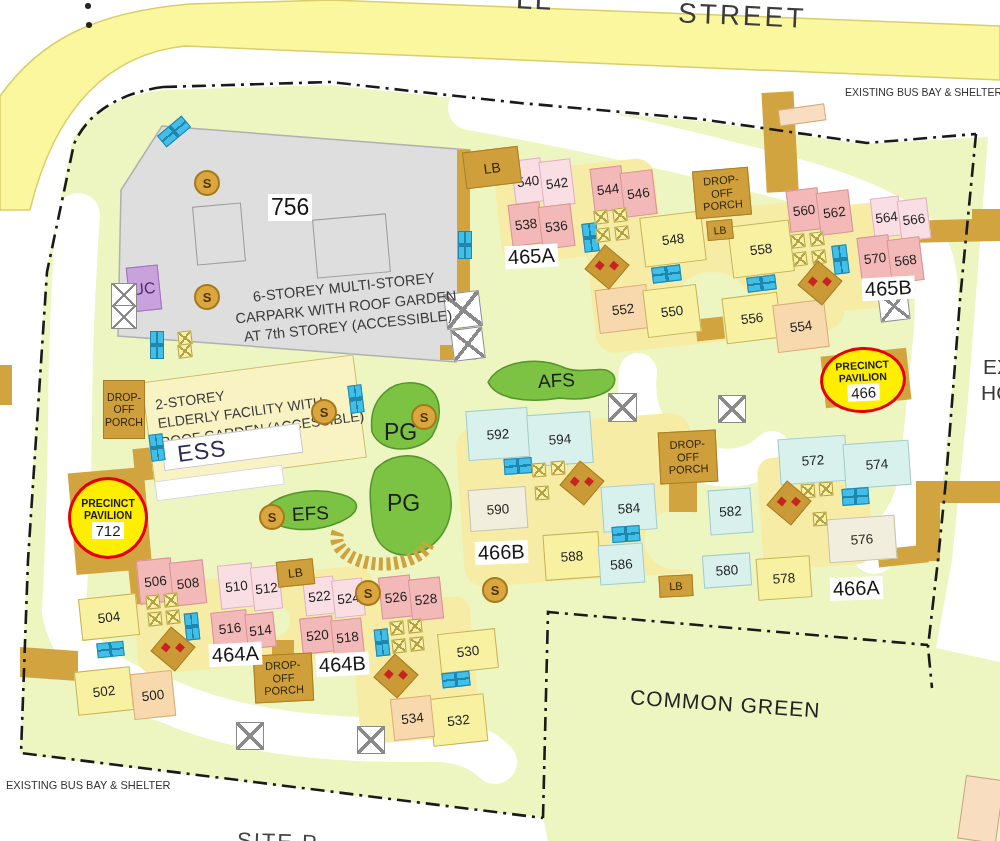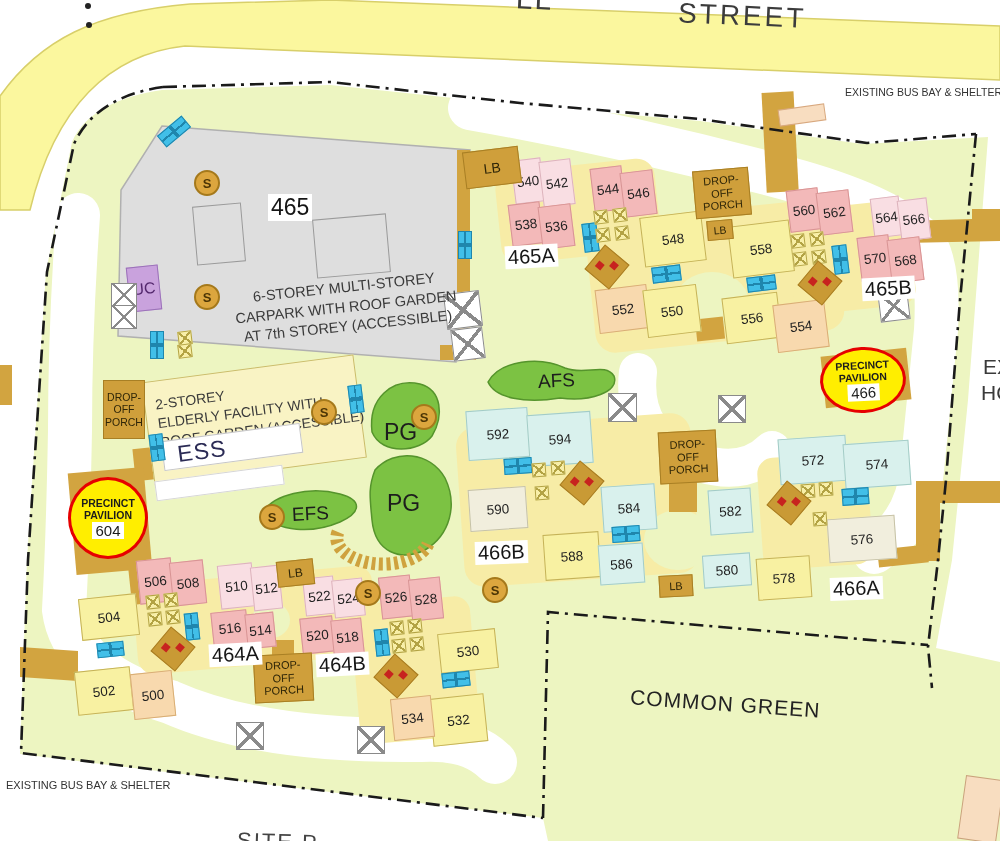--- a/index.html
+++ b/index.html
@@ -385,21 +385,21 @@
 <div class="lbbox" style="left:277px;top:560px;width:35px;height:24px;font-size:12px;transform:rotate(-6deg);">
       <span>LB</span>
     </div>
 <div class="lbbox" style="left:659px;top:575px;width:32px;height:20px;font-size:11px;transform:rotate(-3deg);">
       <span>LB</span>
     </div>
 
 <div class="pav" style="left:68px;top:477px;width:74px;height:76px;">
   <div>PRECINCT</div>
       <div>PAVILION</div>
-  <div class="pavnum">604</div>
+  <div class="pavnum">712</div>
     </div>
 <div class="pav" style="left:820px;top:347px;width:80px;height:60px;transform:rotate(-3deg);">
   <div>PRECINCT</div>
       <div>PAVILION</div>
   <div class="pavnum">466</div>
     </div>
 
 <div class="scircle" style="left:194px;top:170px;">
       <span>S</span>
     </div>
@@ -415,21 +415,21 @@
 <div class="scircle" style="left:259px;top:504px;">
       <span>S</span>
     </div>
 <div class="scircle" style="left:482px;top:577px;">
       <span>S</span>
     </div>
 <div class="scircle" style="left:355px;top:580px;">
       <span>S</span>
     </div>
 
-<div class="clabel" style="left:268px;top:194px;font-size:23px;"><span>465</span></div>
+<div class="clabel" style="left:268px;top:194px;font-size:23px;"><span>756</span></div>
 <div class="clabel" style="left:505px;top:245px;transform:rotate(-3deg);"><span>465A</span></div>
 <div class="clabel" style="left:862px;top:277px;transform:rotate(-3deg);"><span>465B</span></div>
 <div class="clabel" style="left:475px;top:541px;transform:rotate(-2deg);"><span>466B</span></div>
 <div class="clabel" style="left:830px;top:577px;transform:rotate(-2deg);"><span>466A</span></div>
 <div class="clabel" style="left:209px;top:643px;transform:rotate(-3deg);"><span>464A</span></div>
 <div class="clabel" style="left:316px;top:653px;transform:rotate(-3deg);"><span>464B</span></div>
 
 <div class="lbl" style="left:232px;top:278px;width:228px;text-align:center;font-size:14.5px;line-height:19.5px;transform:rotate(-6deg);color:#3a3a3a;">
   <div>6-STOREY MULTI-STOREY</div>
       <div>CARPARK WITH ROOF GARDEN</div>

